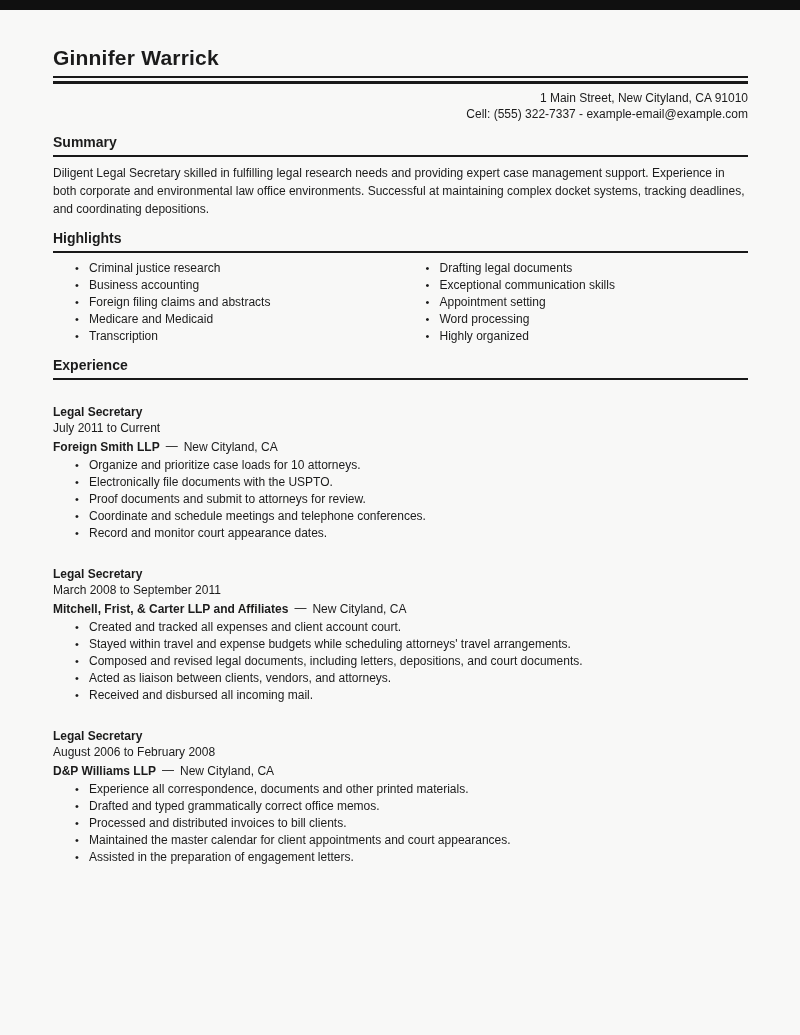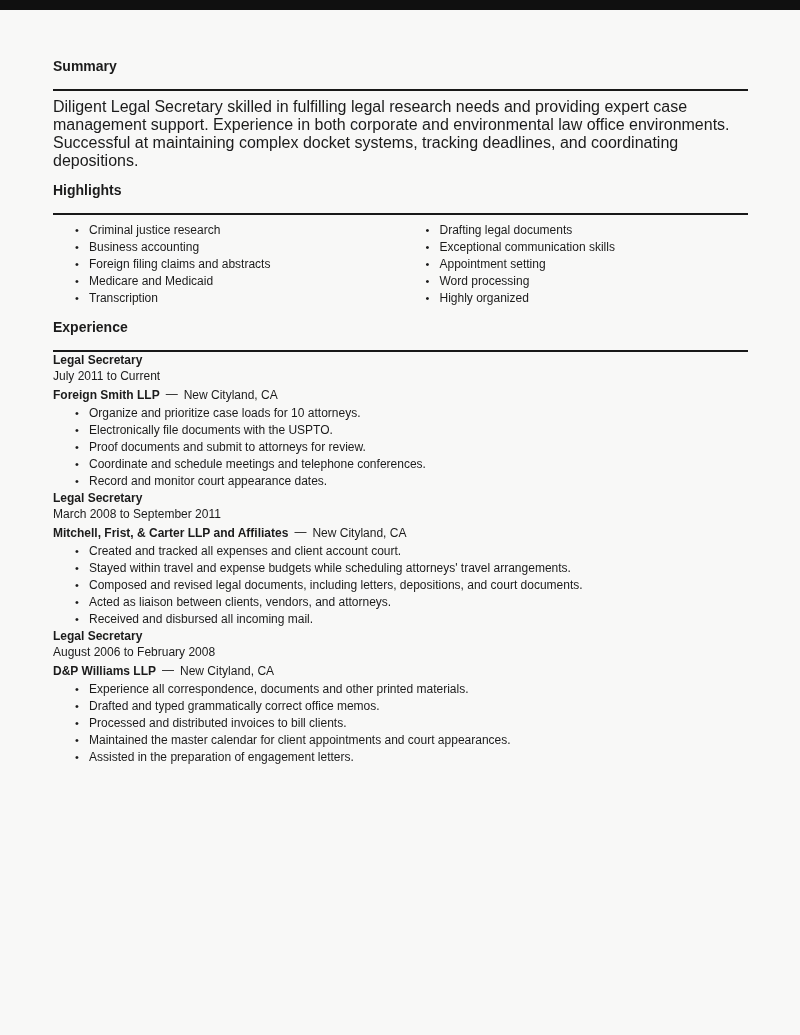--- a/index.html
+++ b/index.html
@@ -37,25 +37,25 @@
     text-align: right;
     font-size: 12px;
     line-height: 15.5px;
   }
   
   .section-heading {
     font-size: 14px;
     font-weight: bold;
     line-height: 16px;
     border-bottom: 2px solid #191919;
-    padding-bottom: 15px;
+    padding-bottom: 5px;
     margin: 12px 0 0 0;
   }
   .summary-text {
-    font-size: 16px;
+    font-size: 12px;
     line-height: 18px;
     margin: 7px 0 0 0;
   }
   
   .columns {
     display: flex;
     margin-top: 7px;
   }
   .col { width: 50%; }
   .bullet-row {
@@ -64,21 +64,21 @@
     font-size: 12px;
     line-height: 17px;
     padding-left: 22px;
   }
   .col-right .bullet-row { padding-left: 25px; }
   .bullet {
     flex: 0 0 14px;
     font-size: 11px;
   }
   
-  .job { margin-top: 0; }
+  .job { margin-top: 24px; }
   .job:first-of-type { margin-top: 7px; }
   .job-title {
     font-size: 12px;
     font-weight: bold;
     line-height: 16px;
   }
   .job-dates {
     font-size: 12px;
     line-height: 16px;
   }
@@ -102,20 +102,28 @@
   .edu-block { margin-top: 7px; }
   .bold { font-weight: bold; }
 </style>
 </head>
 <body>
 
 <div class="top-bar"></div>
 
 <div class="page">
 
+  <div>
+    <div class="name">Ginnifer Warrick</div>
+    <div class="header-rule"></div>
+    <div class="contact-block">
+      <div>1 Main Street, New Cityland, CA 91010</div>
+      <div>Cell: (555) 322-7337 - example-email@example.com</div>
+    </div>
+  </div>
 
   <div>
     <div class="section-heading">Summary</div>
     <p class="summary-text">Diligent Legal Secretary skilled in fulfilling legal research needs and providing expert case management support. Experience in both corporate and environmental law office environments. Successful at maintaining complex docket systems, tracking deadlines, and coordinating depositions.</p>
   </div>
 
   <div>
     <div class="section-heading">Highlights</div>
     <div class="columns">
       <div class="col col-left">

